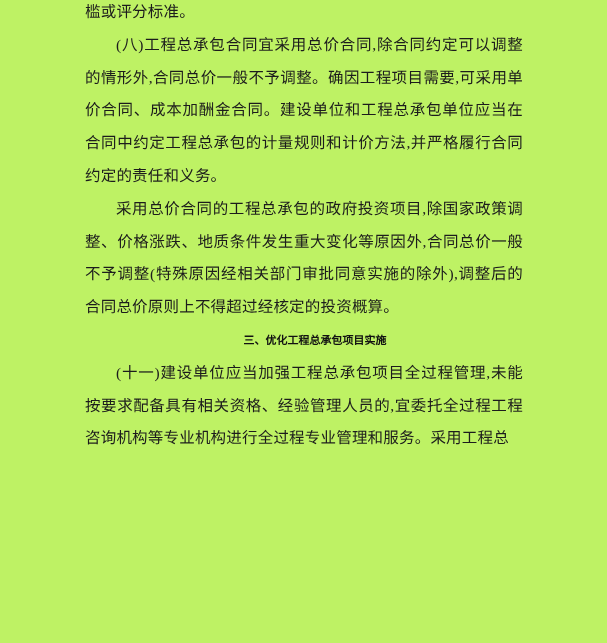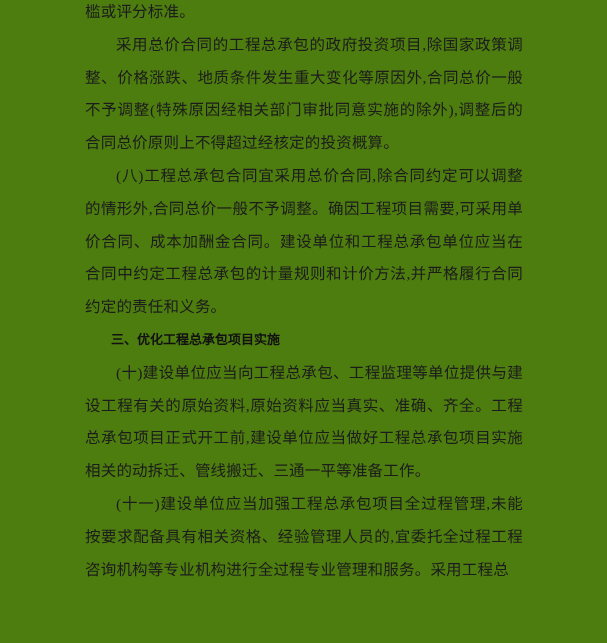--- a/index.html
+++ b/index.html
@@ -4,21 +4,21 @@
 <style>
   html, body {
     margin: 0;
     padding: 0;
     background: #ffffff;
   }
   .page {
     position: relative;
     width: 607px;
     height: 643px;
-    background: #4d7c0f;
+    background: #bef264;
     overflow: hidden;
   }
   .content {
     position: absolute;
     left: 85px;
     top: -4px;
     width: 438px;
     color: #1c1c1c;
   }
   p.para {
@@ -32,32 +32,32 @@
     text-indent: 2em;
     letter-spacing: 0.2px;
   }
   p.para.continuation {
     text-indent: 0;
   }
   h3.heading {
     margin: 0;
     padding: 0;
     font-family: "Liberation Sans", "DejaVu Sans", sans-serif;
-    font-size: 13px;
+    font-size: 11px;
     font-weight: bold;
     line-height: 32.8px;
     text-indent: 2em;
     color: #111111;
+    text-align: center;
   }
 </style>
 </head>
 <body>
 
 <div class="page">
   <div class="content">
     <p class="para continuation">槛或评分标准。</p>
+    <p class="para">(八)工程总承包合同宜采用总价合同,除合同约定可以调整的情形外,合同总价一般不予调整。确因工程项目需要,可采用单价合同、成本加酬金合同。建设单位和工程总承包单位应当在合同中约定工程总承包的计量规则和计价方法,并严格履行合同约定的责任和义务。</p>
     <p class="para">采用总价合同的工程总承包的政府投资项目,除国家政策调整、价格涨跌、地质条件发生重大变化等原因外,合同总价一般不予调整(特殊原因经相关部门审批同意实施的除外),调整后的合同总价原则上不得超过经核定的投资概算。</p>
-    <p class="para">(八)工程总承包合同宜采用总价合同,除合同约定可以调整的情形外,合同总价一般不予调整。确因工程项目需要,可采用单价合同、成本加酬金合同。建设单位和工程总承包单位应当在合同中约定工程总承包的计量规则和计价方法,并严格履行合同约定的责任和义务。</p>
     <h3 class="heading">三、优化工程总承包项目实施</h3>
-    <p class="para">(十)建设单位应当向工程总承包、工程监理等单位提供与建设工程有关的原始资料,原始资料应当真实、准确、齐全。工程总承包项目正式开工前,建设单位应当做好工程总承包项目实施相关的动拆迁、管线搬迁、三通一平等准备工作。</p>
     <p class="para">(十一)建设单位应当加强工程总承包项目全过程管理,未能按要求配备具有相关资格、经验管理人员的,宜委托全过程工程咨询机构等专业机构进行全过程专业管理和服务。采用工程总</p>
   </div>
 </div>
 
 </body></html>

